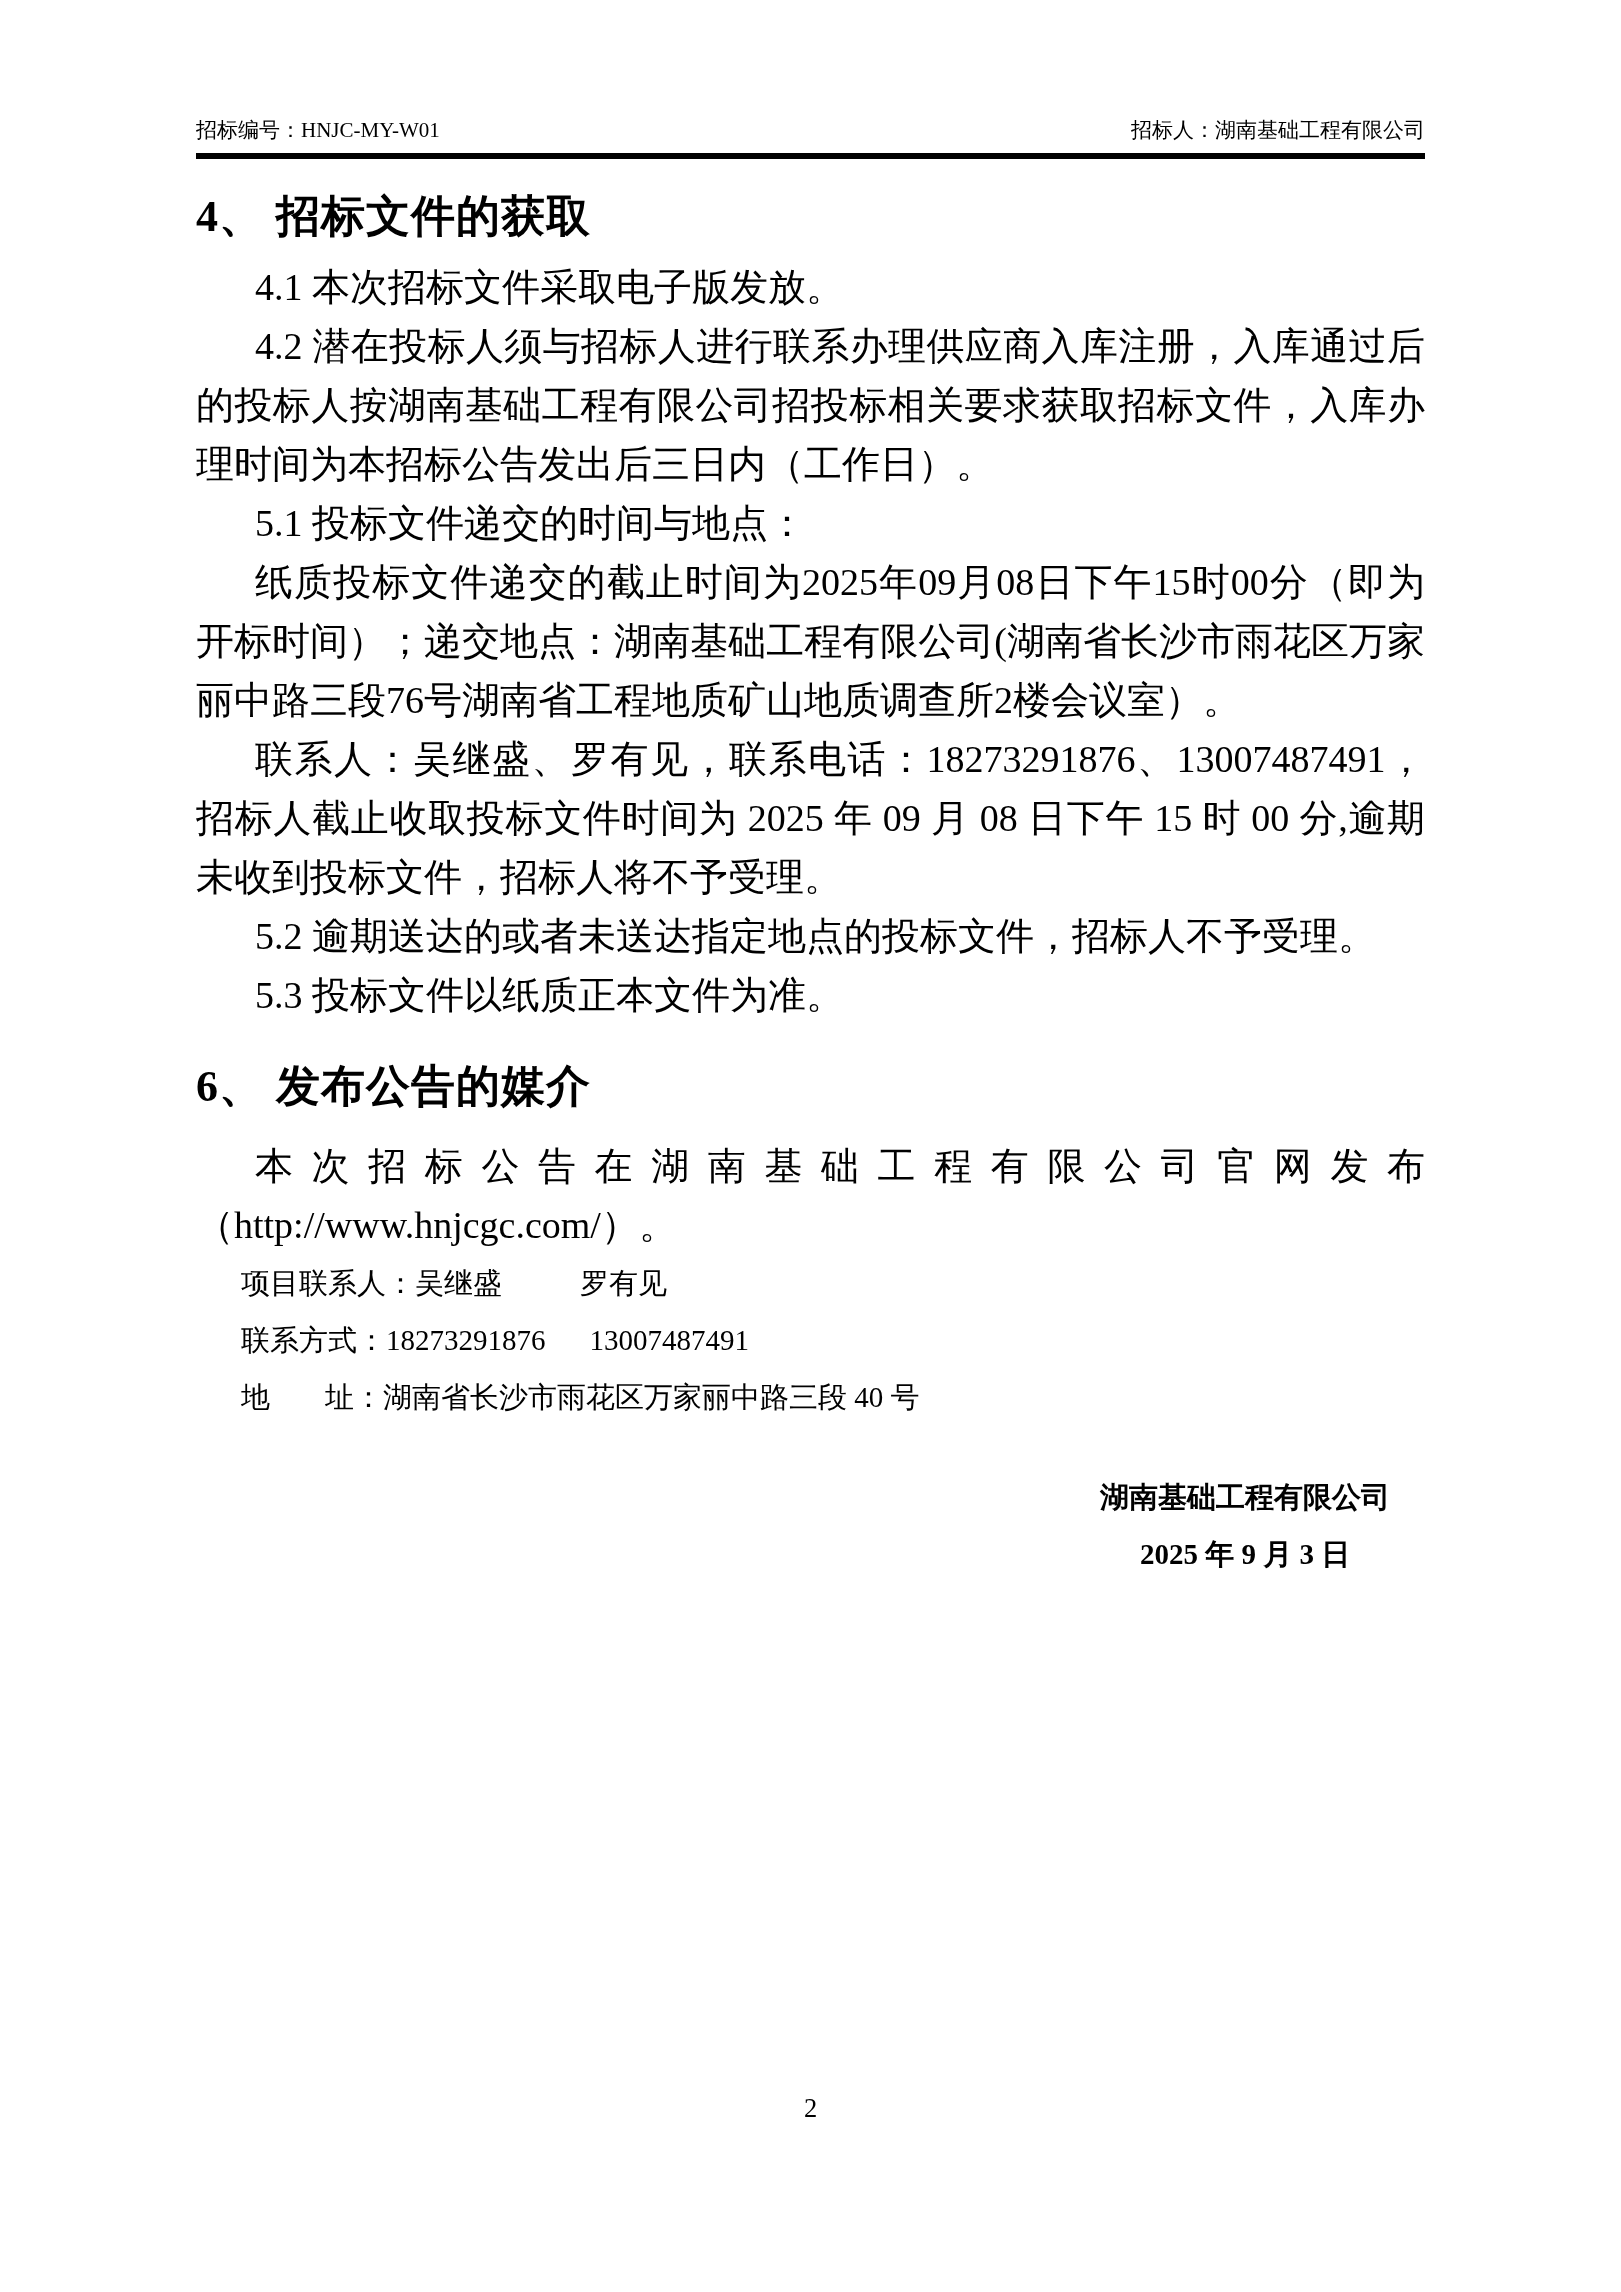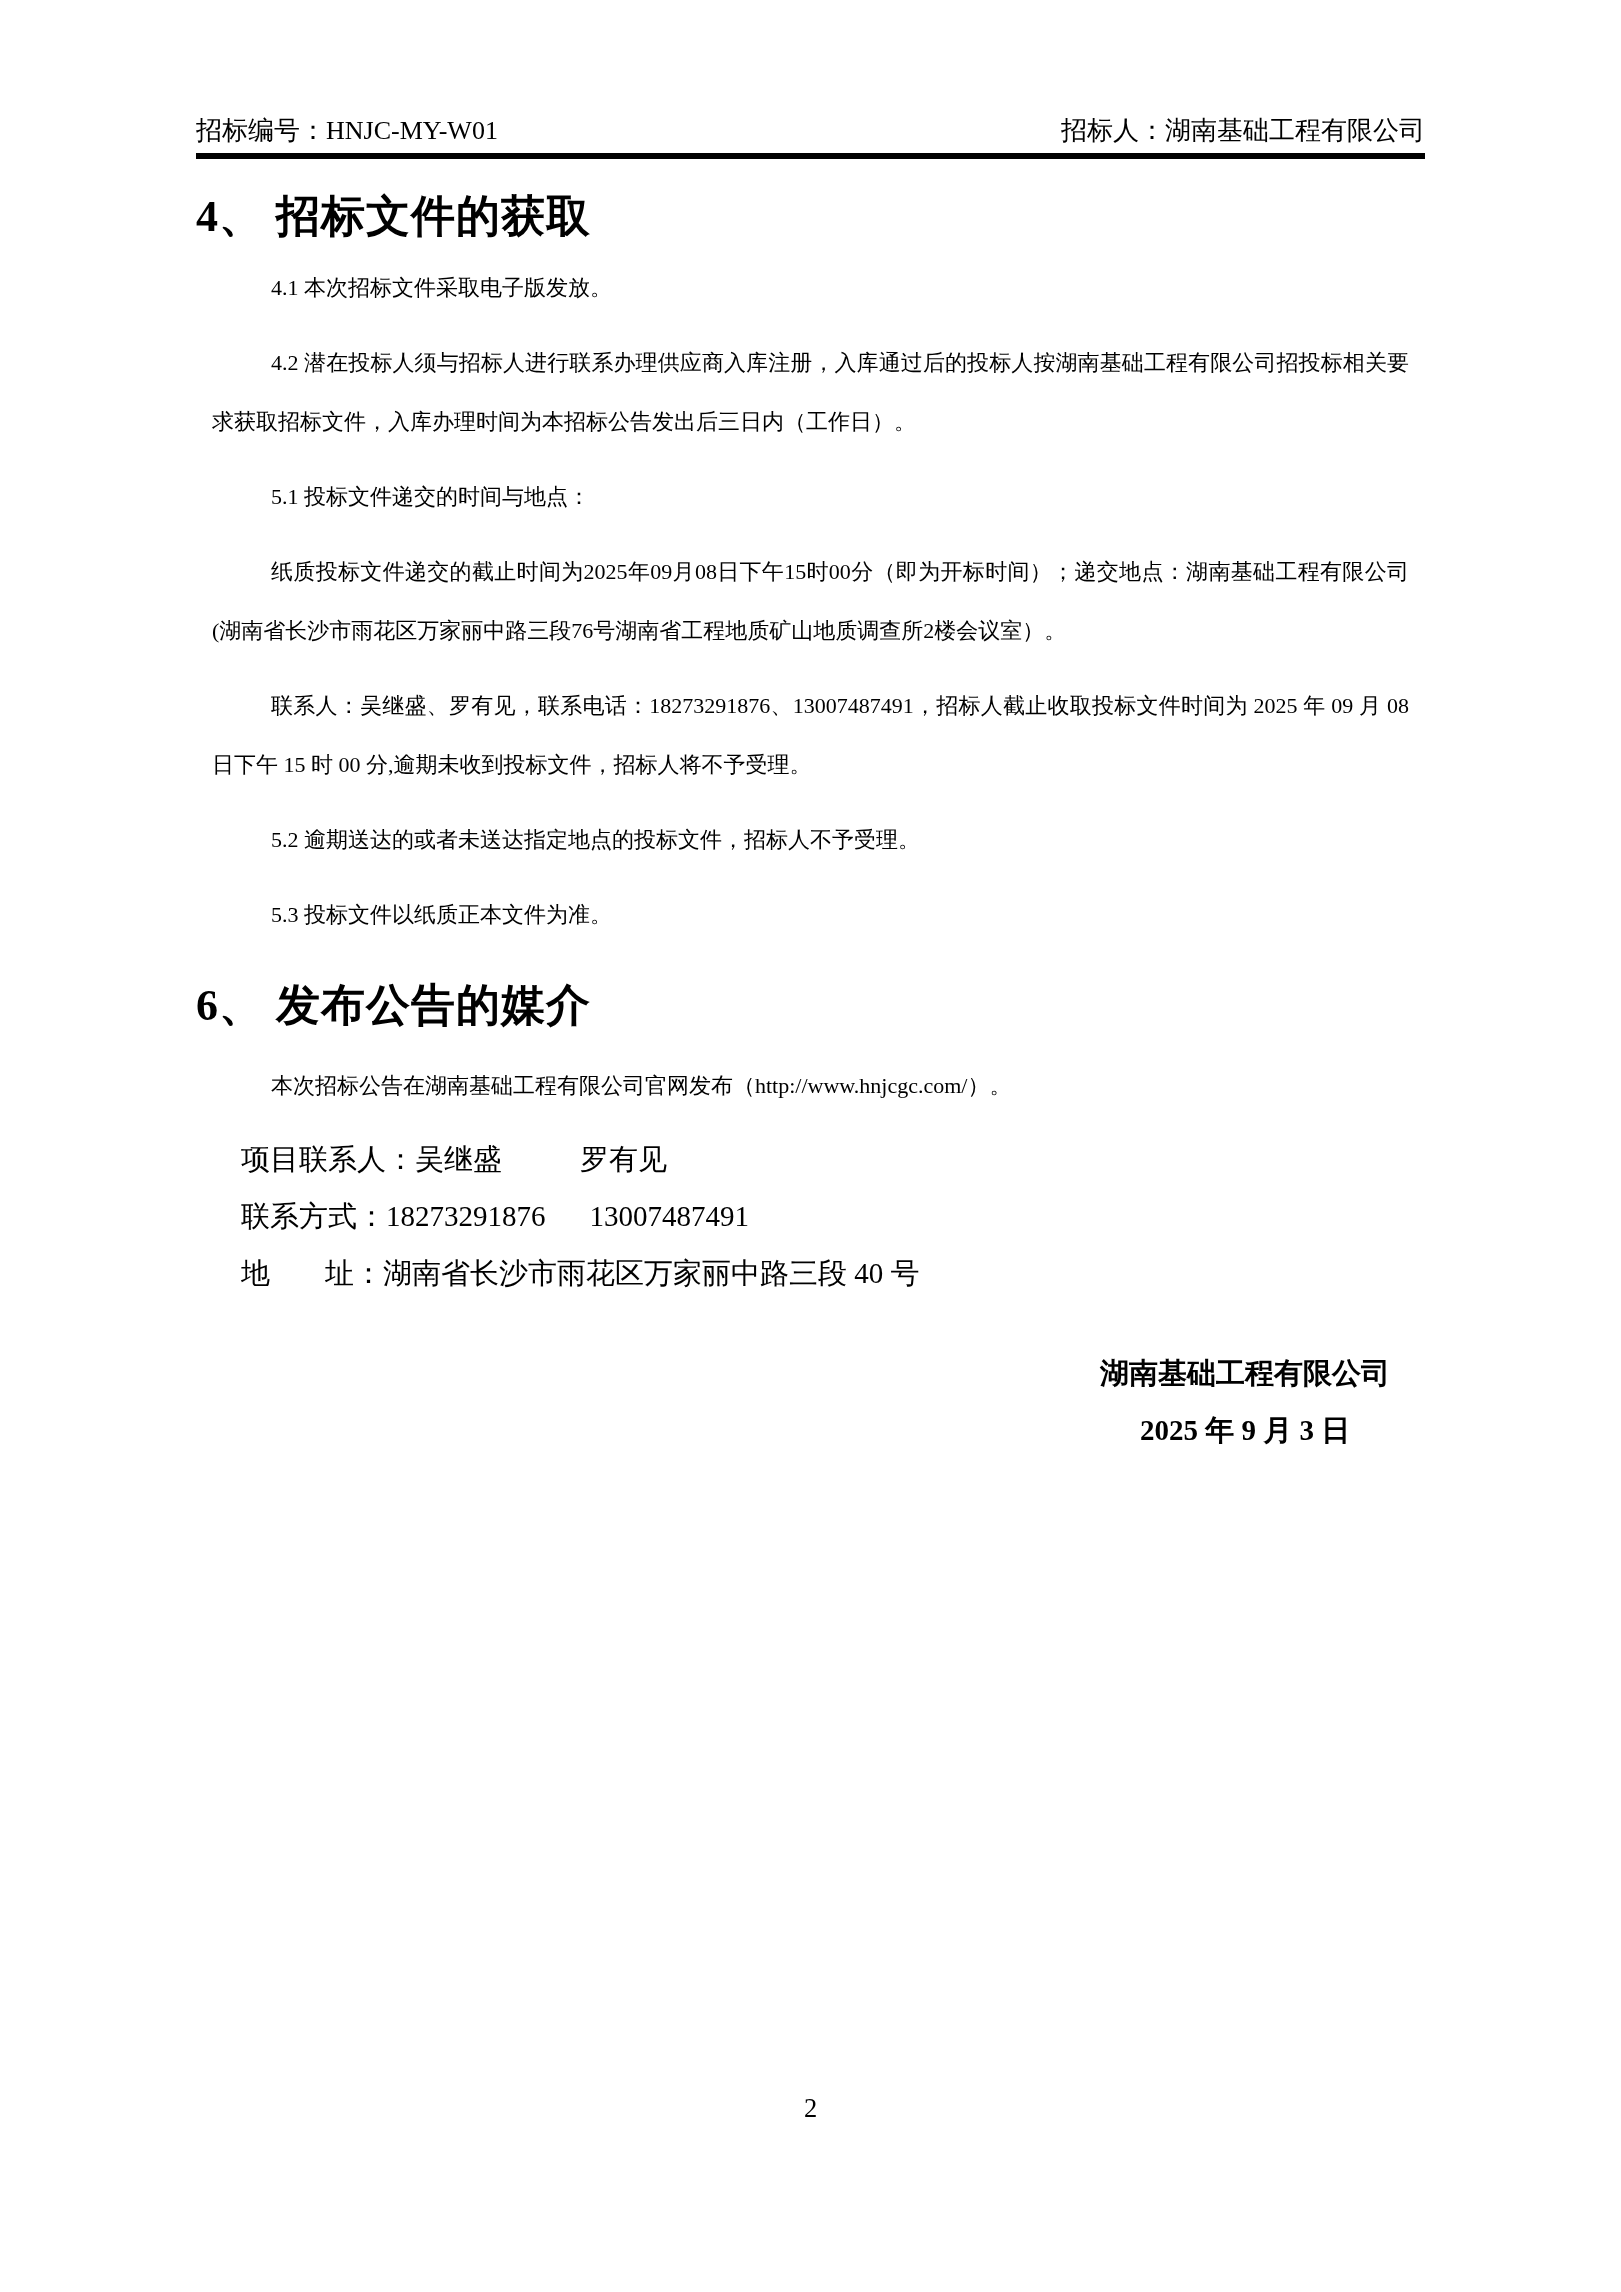--- a/index.html
+++ b/index.html
@@ -12,40 +12,40 @@
     color: #000000;
     box-sizing: border-box;
     padding: 114px 196px 0 196px;
     font-family: "Liberation Serif", serif;
     overflow: hidden;
   }
   .doc-header {
     display: flex;
     justify-content: space-between;
     align-items: flex-end;
-    font-size: 26px;
+    font-size: 21px;
     line-height: 33px;
     padding-bottom: 5.9px;
     border-bottom: 6.9px solid #000000;
   }
   .sec-title {
     font-family: Liberation Serif, serif;
     font-weight: bold;
     font-size: 44px;
     line-height: 49px;
     margin: 33px 0 17.6px 0;
     letter-spacing: 1px;
   }
   .sec-title.t5 { margin: 31px 0 31px 0; }
   .sec-title.t6 { margin: 37px 0 25.5px 0; }
   .sec-title.t7 { margin: 35px 0 23.5px 0; }
   .p {
-    font-size: 22px;
+    font-size: 38px;
     line-height: 59px;
-    margin: 16px;
+    margin: 0;
     text-indent: 59px;
     text-align: justify;
   }
   .u { text-underline-offset: 5.9px; }
   .info-line {
     font-size: 29px;
     line-height: 57px;
     margin: 0;
     padding-left: 45px;
   }

